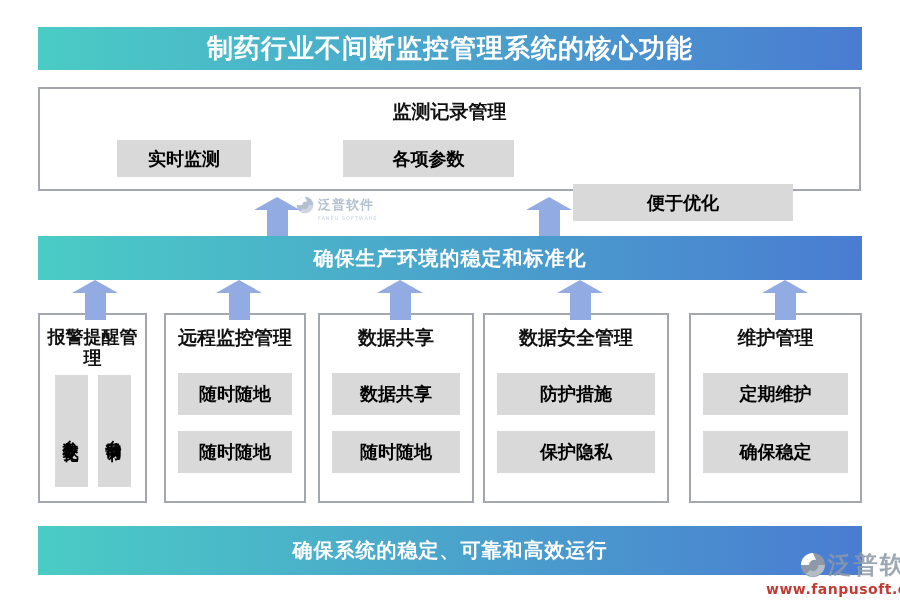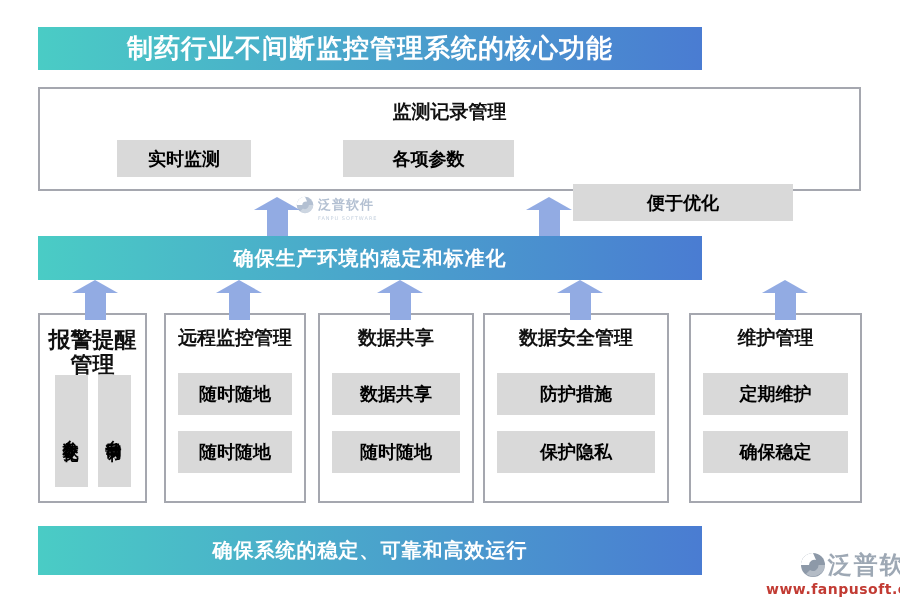--- a/index.html
+++ b/index.html
@@ -12,21 +12,21 @@
     --logo-gray:#8d99a8;
     --logo-red:#c23b33;
     --wm-gray:#b3c0d2;
   }
   html,body{margin:0;padding:0;background:#ffffff;}
   .page{
     position:relative;width:900px;height:600px;background:#ffffff;overflow:hidden;
     font-family:"DejaVu Sans","Liberation Sans",sans-serif;color:var(--text);
   }
   .band{
-    position:absolute;left:38px;width:664px;
+    position:absolute;left:38px;width:824px;
     background:linear-gradient(90deg,var(--grad-start),var(--grad-end));
     color:#ffffff;font-weight:bold;text-align:center;
     display:flex;align-items:center;justify-content:center;
   }
   .title-bar{top:27px;height:43px;font-size:26px;letter-spacing:1px;}
   .mid-band{top:236px;height:44px;font-size:20px;letter-spacing:1px;}
   .bottom-band{top:526px;height:49px;font-size:20px;letter-spacing:1px;}
   .outline-box{
     position:absolute;background:#ffffff;border:2px solid var(--box-border);
     border-radius:0;box-sizing:border-box;
@@ -59,21 +59,21 @@
   .arrow.dn-3{left:377px;top:280px;height:40px;}
   .arrow.dn-4{left:557px;top:280px;height:40px;}
   .arrow.dn-5{left:762px;top:280px;height:40px;}
   .col-box{top:313px;height:190px;z-index:1;}
   .col-box.b1{left:38px;width:109px;}
   .col-box.b2{left:164px;width:142px;}
   .col-box.b3{left:318px;width:156px;}
   .col-box.b4{left:483px;width:186px;}
   .col-box.b5{left:689px;width:173px;}
   .col-box .box-title{font-size:19px;}
-  .col-box.b1 .box-title{font-size:22px;}
+  .col-box.b1 .box-title{font-size:18px;}
   .col-chip{left:12px;right:12px;height:42px;}
   .col-chip.r1{top:58px;}
   .col-chip.r2{top:116px;}
   .vchip-row{
     position:absolute;left:0;right:0;top:60px;height:112px;
     display:flex;justify-content:center;gap:10px;
   }
   .vchip{
     position:static;width:33px;height:112px;
     writing-mode:vertical-rl;text-orientation:upright;

